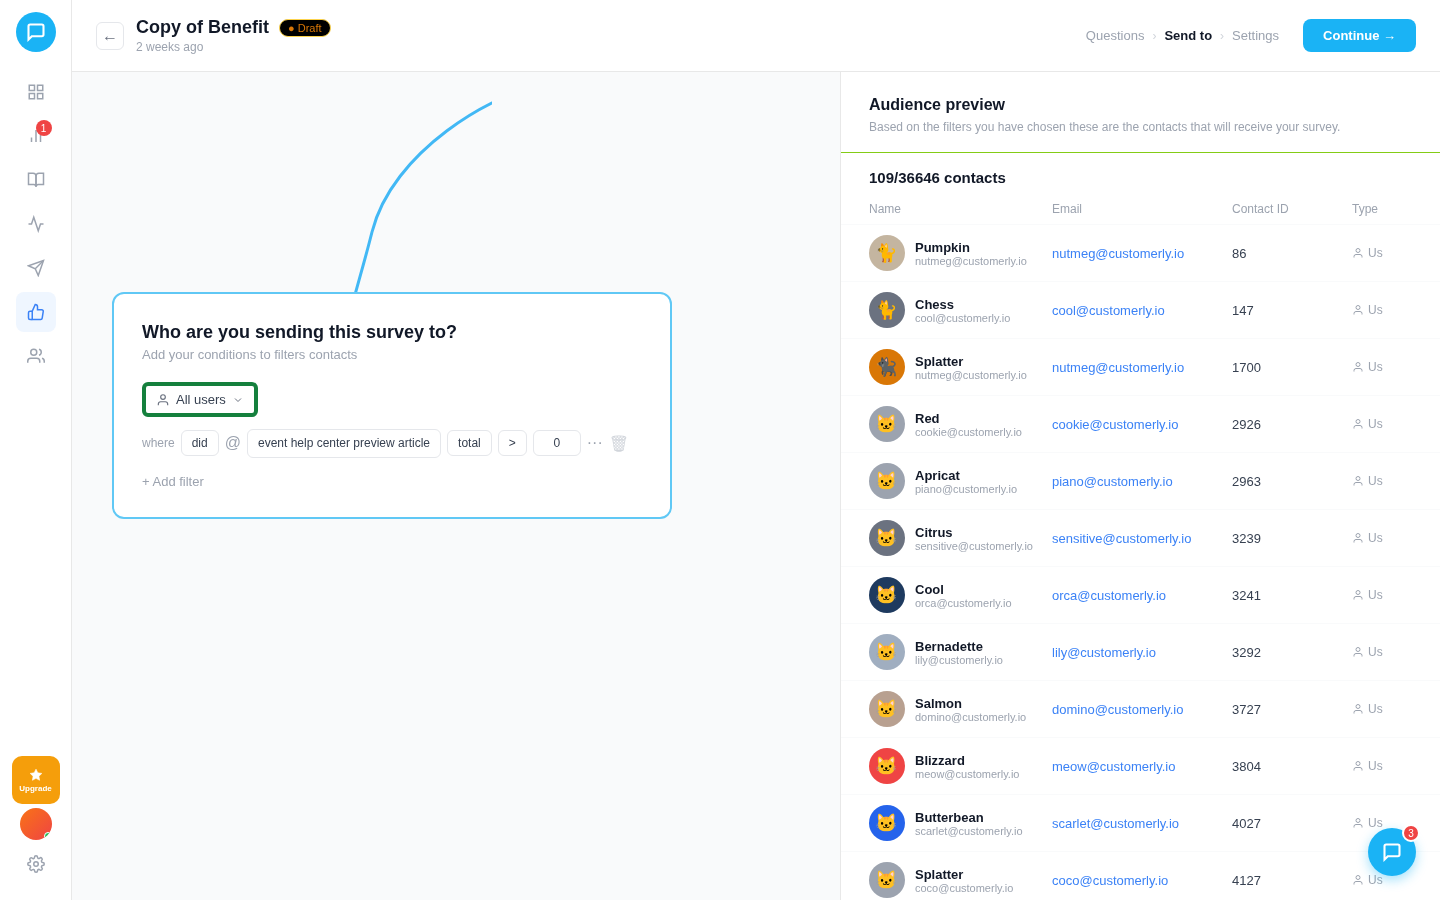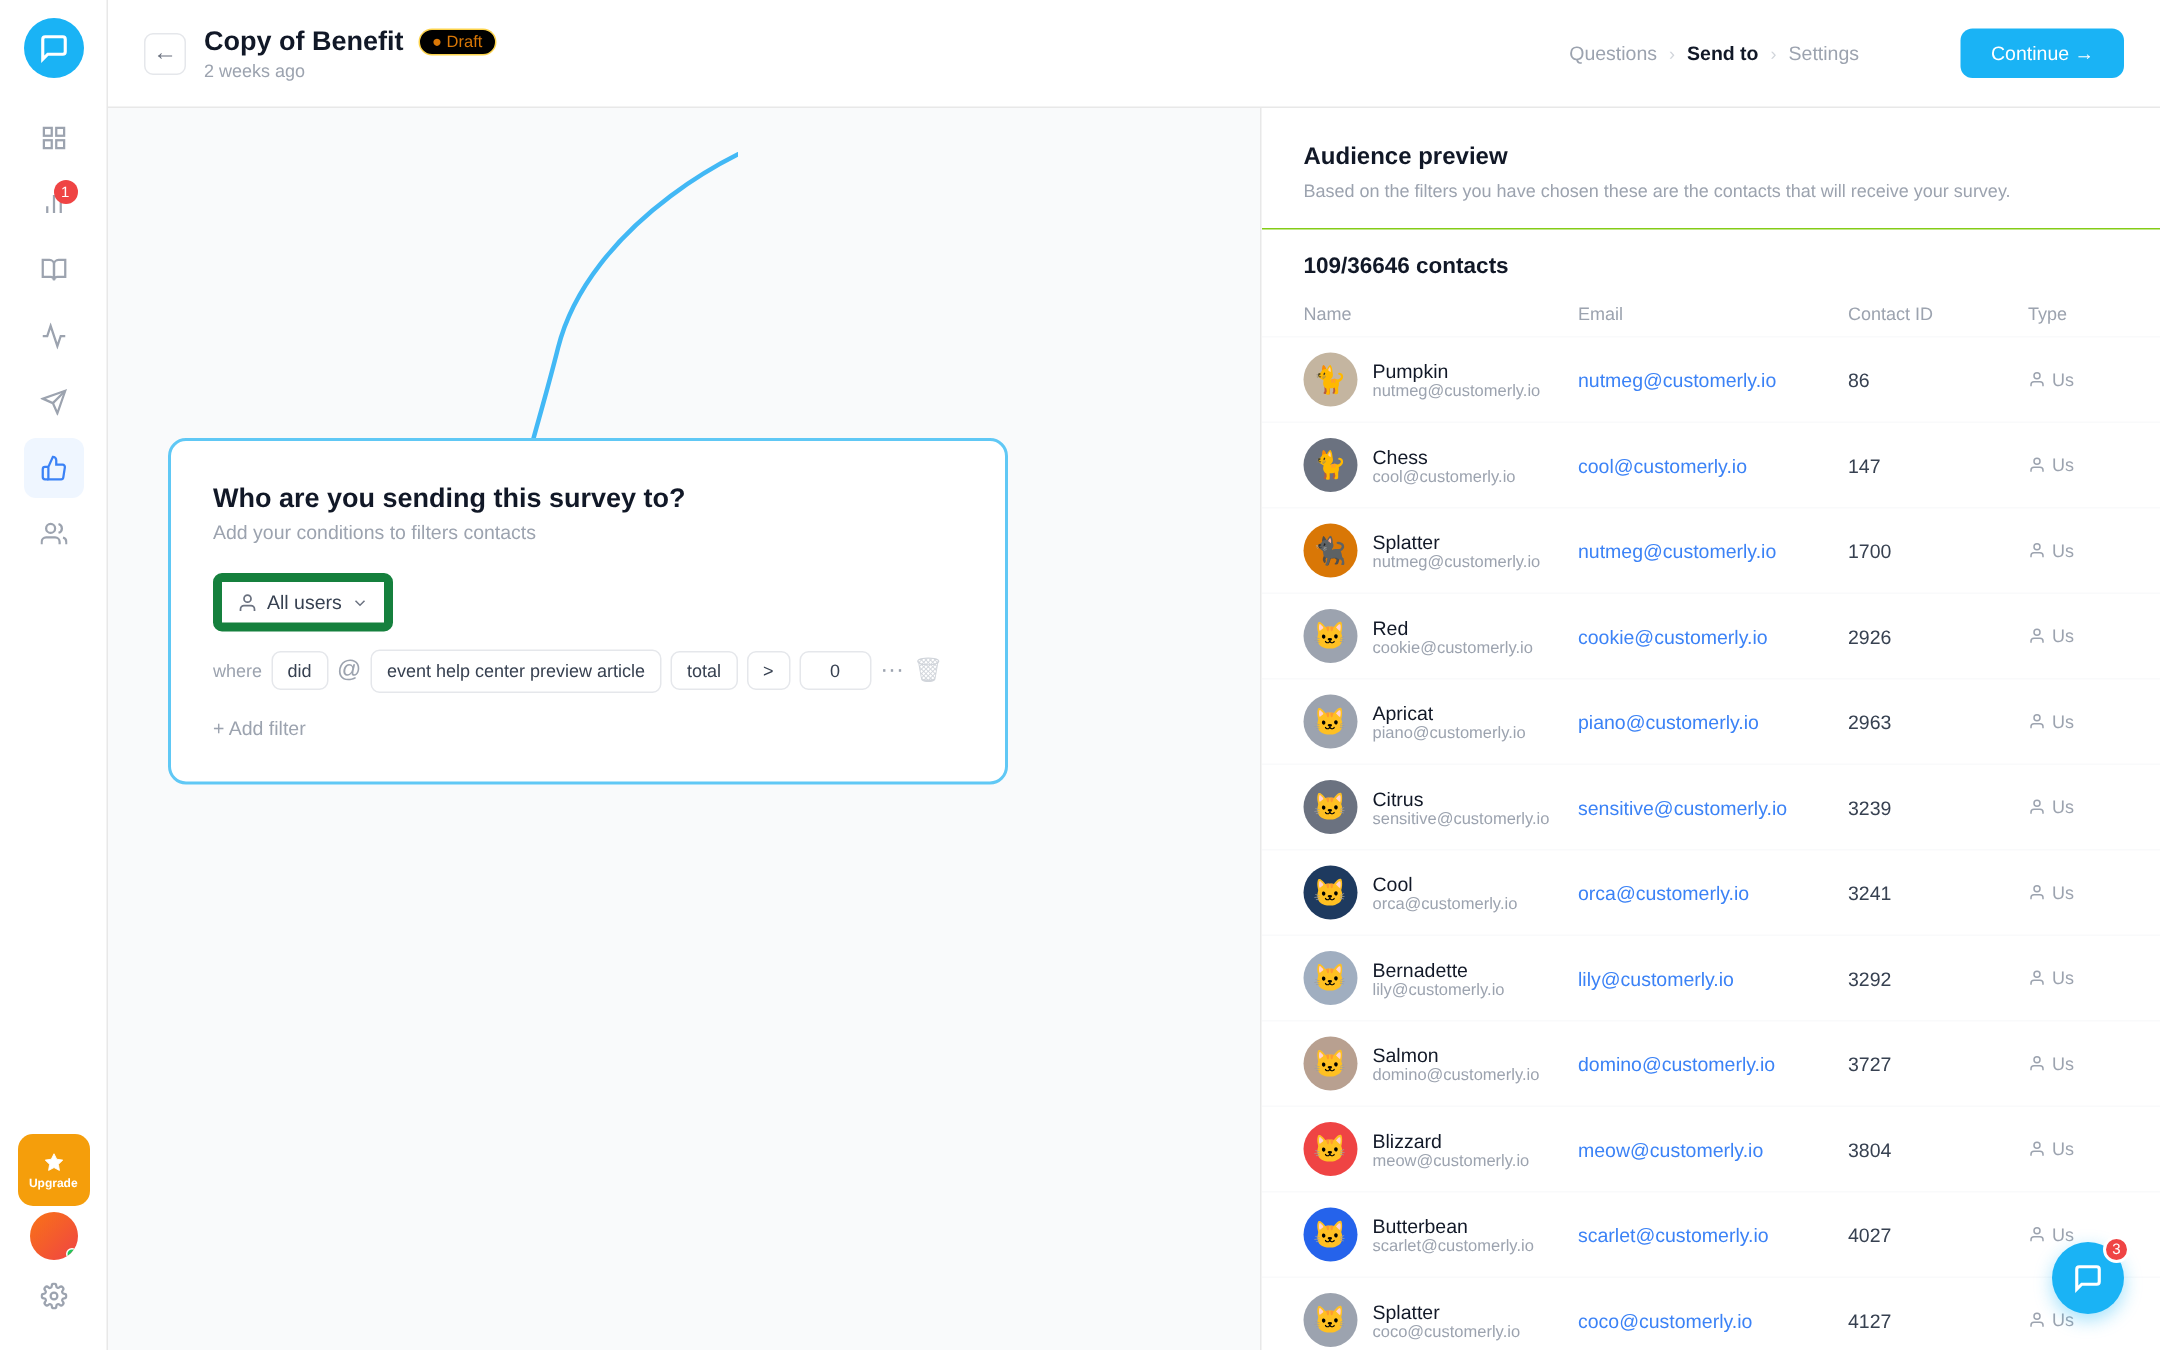--- a/index.html
+++ b/index.html
@@ -27,34 +27,34 @@
     .header-back { width: 28px; height: 28px; display: flex; align-items: center; justify-content: center; border: 1px solid #e5e7eb; border-radius: 6px; cursor: pointer; color: #6b7280; margin-right: 12px; }
     .header-title-area { flex: 1; }
     .header-title { font-size: 18px; font-weight: 700; color: #111827; display: flex; align-items: center; gap: 10px; }
     .draft-badge { background: #000000; color: #d97706; font-size: 11px; font-weight: 500; padding: 2px 8px; border-radius: 12px; border: 1px solid #fcd34d; }
     .header-subtitle { font-size: 12px; color: #9ca3af; margin-top: 2px; }
     .header-nav { display: flex; align-items: center; gap: 4px; }
     .nav-step { font-size: 13px; color: #9ca3af; }
     .nav-step.active { color: #111827; font-weight: 600; }
     .nav-arrow { color: #d1d5db; font-size: 12px; margin: 0 4px; }
     .header-actions { margin-left: 24px; }
-    .continue-btn { background: #1ab3f5; color: white; border: none; padding: 9px 20px; border-radius: 8px; font-size: 13px; font-weight: 400; cursor: pointer; display: flex; align-items: center; gap: 6px; margin-left: 44px; }
+    .continue-btn { background: #1ab3f5; color: white; border: none; padding: 9px 20px; border-radius: 8px; font-size: 13px; font-weight: 700; cursor: pointer; display: flex; align-items: center; gap: 6px; }
 
     
     .content { flex: 1; display: flex; overflow: hidden; }
 
     
     .left-panel { flex: 1; padding: 40px 40px; position: relative; background: #f9fafb; }
 
     
     .filter-box { background: #fff; border: 2px solid #60c8f5; border-radius: 12px; padding: 28px; max-width: 560px; position: relative; margin-top: 180px; }
     .filter-title { font-size: 18px; font-weight: 700; color: #111827; margin-bottom: 4px; }
     .filter-subtitle { font-size: 13px; color: #9ca3af; margin-bottom: 20px; }
     .filter-row { display: flex; align-items: center; gap: 8px; flex-wrap: wrap; }
-    .users-dropdown { display: flex; align-items: center; gap: 6px; border: 6px solid #15803d; border-radius: 6px; padding: 6px 10px; cursor: pointer; font-size: 13px; color: #374151; background: #fff; }
+    .users-dropdown { display: flex; align-items: center; gap: 6px; border: 4px solid #15803d; border-radius: 6px; padding: 6px 10px; cursor: pointer; font-size: 13px; color: #374151; background: #fff; }
     .filter-where-row { display: flex; align-items: center; gap: 6px; margin-top: 12px; flex-wrap: wrap; }
     .filter-where-label { font-size: 12px; color: #9ca3af; }
     .filter-chip { border: 1px solid #e5e7eb; border-radius: 6px; padding: 5px 10px; font-size: 12px; color: #374151; background: #fff; cursor: pointer; }
     .filter-event-chip { border: 1px solid #e5e7eb; border-radius: 6px; padding: 5px 10px; font-size: 12px; color: #374151; background: #fff; cursor: pointer; text-align: center; line-height: 1.4; }
     .filter-number { border: 1px solid #e5e7eb; border-radius: 6px; padding: 5px 8px; font-size: 12px; width: 48px; text-align: center; color: #374151; }
     .filter-more { color: #9ca3af; font-size: 16px; cursor: pointer; }
     .filter-delete { color: #d1d5db; cursor: pointer; font-size: 16px; }
     .add-filter { display: flex; align-items: flex-end; gap: 4px; color: #9ca3af; font-size: 13px; cursor: pointer; margin-top: 16px; }
 
     
@@ -65,21 +65,21 @@
     .audience-header { padding: 24px 28px 16px; border-bottom: 1px solid #84cc16; }
     .audience-title { font-size: 16px; font-weight: 700; color: #111827; margin-bottom: 4px; }
     .audience-desc { font-size: 12px; color: #9ca3af; line-height: 1.5; }
     .contacts-count { font-size: 15px; font-weight: 700; color: #111827; padding: 16px 28px 8px; }
     .contacts-table { width: 100%; }
     .contacts-header { display: grid; grid-template-columns: 1fr 180px 120px 60px; padding: 8px 28px; }
     .col-header { font-size: 12px; color: #9ca3af; font-weight: 500; }
     .contact-row { display: grid; grid-template-columns: 1fr 180px 120px 60px; padding: 10px 28px; border-top: 1px solid #f9fafb; align-items: center; }
     .contact-info { display: flex; align-items: center; gap: 10px; }
     .contact-avatar { width: 36px; height: 36px; border-radius: 50%; background: #e5e7eb; overflow: hidden; flex-shrink: 0; display: flex; align-items: center; justify-content: center; font-size: 14px; }
-    .contact-name { font-size: 13px; font-weight: 400; color: #111827; }
+    .contact-name { font-size: 13px; font-weight: 700; color: #111827; }
     .contact-email-sub { font-size: 11px; color: #9ca3af; }
     .contact-email-link { font-size: 13px; color: #3b82f6; cursor: pointer; }
     .contact-id { font-size: 13px; color: #374151; }
     .contact-type { display: flex; align-items: center; gap: 4px; font-size: 12px; color: #9ca3af; }
 
     
     .chat-bubble { position: fixed; bottom: 24px; right: 24px; width: 48px; height: 48px; background: #1ab3f5; border-radius: 50%; display: flex; align-items: center; justify-content: center; cursor: pointer; box-shadow: 0 4px 12px rgba(26,179,245,0.4); }
     .chat-bubble-badge { position: absolute; top: -4px; right: -4px; width: 18px; height: 18px; background: #ef4444; border-radius: 50%; font-size: 10px; color: white; display: flex; align-items: center; justify-content: center; border: 2px solid white; }
   </style>
 </head>

